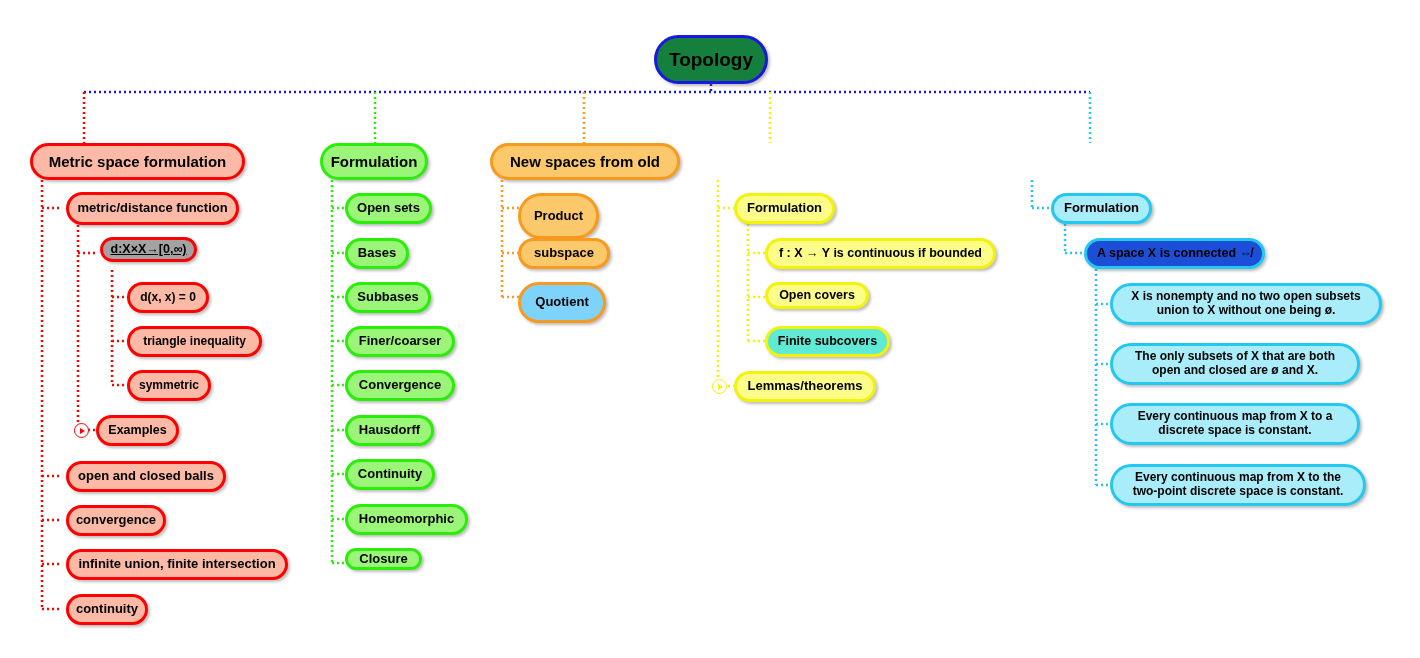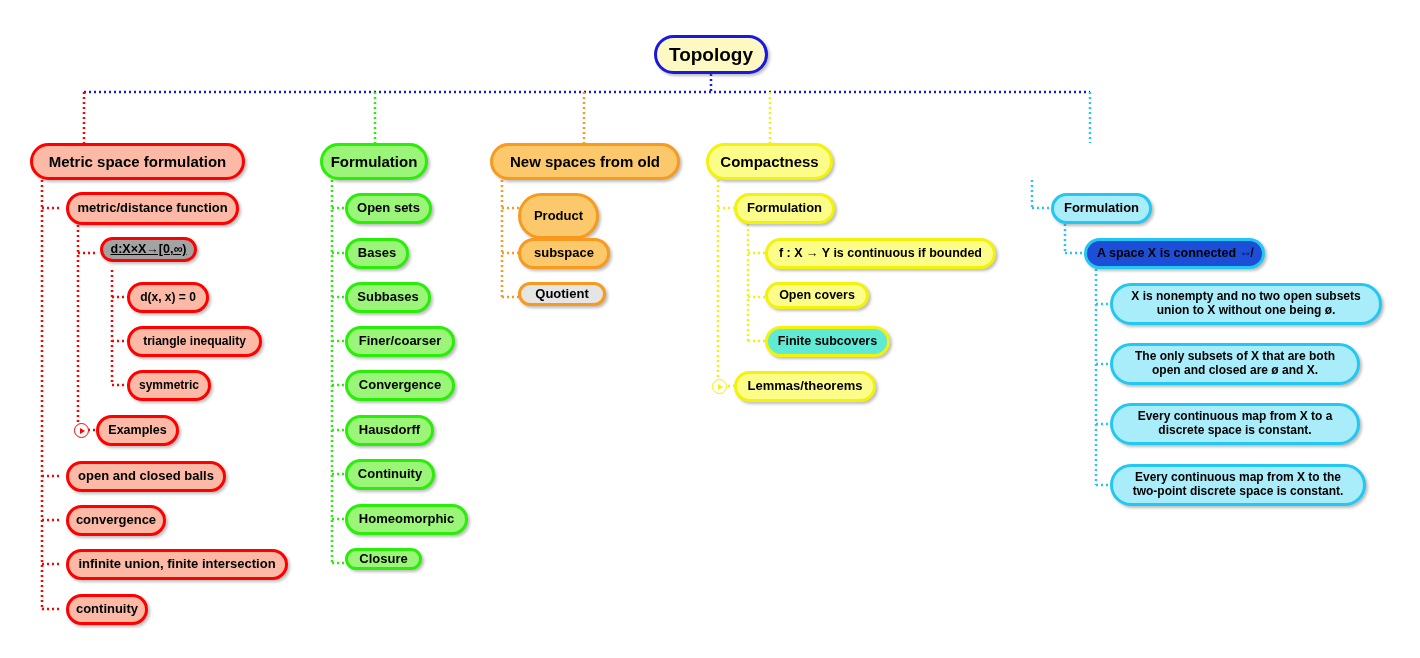--- a/index.html
+++ b/index.html
@@ -136,21 +136,21 @@
       <line x1="1032" y1="180" x2="1032" y2="208" stroke="#22C7F2" stroke-width="2.5" stroke-dasharray="2,3" stroke-linecap="butt"></line>
       <line x1="1032" y1="208" x2="1052" y2="208" stroke="#22C7F2" stroke-width="2.5" stroke-dasharray="2,3" stroke-linecap="butt"></line>
       <line x1="1065" y1="224" x2="1065" y2="253" stroke="#22C7F2" stroke-width="2.5" stroke-dasharray="2,3" stroke-linecap="butt"></line>
       <line x1="1065" y1="253" x2="1085" y2="253" stroke="#22C7F2" stroke-width="2.5" stroke-dasharray="2,3" stroke-linecap="butt"></line>
       <line x1="1096" y1="269" x2="1096" y2="485" stroke="#22C7F2" stroke-width="2.5" stroke-dasharray="2,3" stroke-linecap="butt"></line>
       <line x1="1096" y1="304" x2="1116" y2="304" stroke="#22C7F2" stroke-width="2.5" stroke-dasharray="2,3" stroke-linecap="butt"></line>
       <line x1="1096" y1="364" x2="1116" y2="364" stroke="#22C7F2" stroke-width="2.5" stroke-dasharray="2,3" stroke-linecap="butt"></line>
       <line x1="1096" y1="424" x2="1116" y2="424" stroke="#22C7F2" stroke-width="2.5" stroke-dasharray="2,3" stroke-linecap="butt"></line>
       <line x1="1096" y1="485" x2="1116" y2="485" stroke="#22C7F2" stroke-width="2.5" stroke-dasharray="2,3" stroke-linecap="butt"></line>
     </svg>
-<div class="node root" style="left: 654px; top: 35px; width: 114px; height: 39px; background: #fef9c3; border-color: rgb(24, 24, 224); text-align: center;">Topology</div>
+<div class="node root" style="left: 654px; top: 35px; width: 114px; height: 49px; background: #15803d; border-color: rgb(24, 24, 224); text-align: center;">Topology</div>
     <div class="node branch" style="left: 30px; top: 143px; width: 215px; height: 37px; background: rgb(251, 185, 166); border-color: rgb(255, 0, 0);">Metric space formulation</div>
     <div class="node lvl2" style="left: 66px; top: 192px; width: 173px; height: 33px; background: rgb(251, 185, 166); border-color: rgb(255, 0, 0);">metric/distance function</div>
     <div class="node lvl3" style="left: 100px; top: 237px; width: 97px; height: 25px; background: #a3a3a3; border-color: rgb(255, 0, 0); text-decoration: underline;">d:X×X→[0,∞)</div>
     <div class="node lvl4" style="left: 127px; top: 282px; width: 82px; height: 31px; background: rgb(251, 185, 166); border-color: rgb(255, 0, 0);">d(x, x) = 0</div>
     <div class="node lvl4" style="left: 127px; top: 326px; width: 135px; height: 31px; background: rgb(251, 185, 166); border-color: rgb(255, 0, 0);">triangle inequality</div>
     <div class="node lvl4" style="left: 127px; top: 370px; width: 84px; height: 31px; background: rgb(251, 185, 166); border-color: rgb(255, 0, 0);">symmetric</div>
     <div class="node lvl3" style="left: 96px; top: 415px; width: 83px; height: 31px; background: rgb(251, 185, 166); border-color: rgb(255, 0, 0);">Examples</div>
     <div class="expander" style="left: 74px; top: 423px; color: rgb(255, 0, 0);"></div>
     <div class="node lvl2" style="left: 66px; top: 461px; width: 160px; height: 31px; background: rgb(251, 185, 166); border-color: rgb(255, 0, 0);">open and closed balls</div>
     <div class="node lvl2" style="left: 66px; top: 505px; width: 100px; height: 31px; background: rgb(251, 185, 166); border-color: rgb(255, 0, 0);">convergence</div>
@@ -162,22 +162,21 @@
     <div class="node lvl2" style="left: 345px; top: 282px; width: 86px; height: 31px; background: rgb(155, 245, 120); border-color: rgb(42, 238, 9);">Subbases</div>
     <div class="node lvl2" style="left: 345px; top: 326px; width: 110px; height: 31px; background: rgb(155, 245, 120); border-color: rgb(42, 238, 9);">Finer/coarser</div>
     <div class="node lvl2" style="left: 345px; top: 370px; width: 110px; height: 31px; background: rgb(155, 245, 120); border-color: rgb(42, 238, 9);">Convergence</div>
     <div class="node lvl2" style="left: 345px; top: 415px; width: 89px; height: 31px; background: rgb(155, 245, 120); border-color: rgb(42, 238, 9);">Hausdorff</div>
     <div class="node lvl2" style="left: 345px; top: 459px; width: 90px; height: 31px; background: rgb(155, 245, 120); border-color: rgb(42, 238, 9);">Continuity</div>
     <div class="node lvl2" style="left: 345px; top: 504px; width: 123px; height: 31px; background: rgb(155, 245, 120); border-color: rgb(42, 238, 9);">Homeomorphic</div>
     <div class="node lvl2" style="left: 345px; top: 548px; width: 77px; height: 22px; background: rgb(155, 245, 120); border-color: rgb(42, 238, 9);">Closure</div>
     <div class="node branch" style="left: 490px; top: 143px; width: 190px; height: 37px; background: rgb(251, 201, 107); border-color: rgb(247, 154, 30);">New spaces from old</div>
     <div class="node lvl2" style="left: 518px; top: 193px; width: 81px; height: 46px; background: rgb(251, 201, 107); border-color: rgb(247, 154, 30);">Product</div>
     <div class="node lvl2" style="left: 518px; top: 238px; width: 92px; height: 31px; background: rgb(251, 201, 107); border-color: rgb(247, 154, 30);">subspace</div>
-    <div class="node lvl2" style="left: 518px; top: 282px; width: 88px; height: 24px; background: #e5e5e5; border-color: rgb(247, 154, 30);">Quotient</div>
-    <div class="node branch" style="left: 706px; top: 143px; width: 127px; height: 37px; background: rgb(252, 252, 136); border-color: rgb(242, 242, 11);">Compactness</div>
+    <div class="node lvl2" style="left: 518px; top: 282px; width: 88px; height: 41px; background: #7dd3fc; border-color: rgb(247, 154, 30);">Quotient</div>
     <div class="node lvl2" style="left: 734px; top: 193px; width: 101px; height: 31px; background: rgb(252, 252, 136); border-color: rgb(242, 242, 11);">Formulation</div>
     <div class="node lvl3" style="left: 765px; top: 238px; width: 231px; height: 31px; background: rgb(252, 252, 136); border-color: rgb(242, 242, 11);">f : X → Y is continuous if bounded</div>
     <div class="node lvl3" style="left: 765px; top: 282px; width: 104px; height: 27px; background: rgb(252, 252, 136); border-color: rgb(242, 242, 11);">Open covers</div>
     <div class="node lvl3" style="left: 765px; top: 326px; width: 125px; height: 31px; background: #5eead4; border-color: rgb(242, 242, 11);">Finite subcovers</div>
     <div class="node lvl2" style="left: 734px; top: 371px; width: 142px; height: 31px; background: rgb(252, 252, 136); border-color: rgb(242, 242, 11);">Lemmas/theorems</div>
     <div class="expander" style="left: 712px; top: 379px; color: rgb(242, 242, 11);"></div>
     <div class="node lvl2" style="left: 1051px; top: 193px; width: 101px; height: 31px; background: rgb(169, 236, 250); border-color: rgb(34, 199, 242);">Formulation</div>
     <div class="node lvl3" style="left: 1084px; top: 238px; width: 181px; height: 31px; background: #1d4ed8; border-color: rgb(34, 199, 242);">A space X is connected ⇎</div>
     <div class="node lvl4 multiline" style="left: 1110px; top: 283px; width: 272px; height: 42px; background: rgb(169, 236, 250); border-color: rgb(34, 199, 242);">X is nonempty and no two open
 subsets union to X without one being ø.</div>

